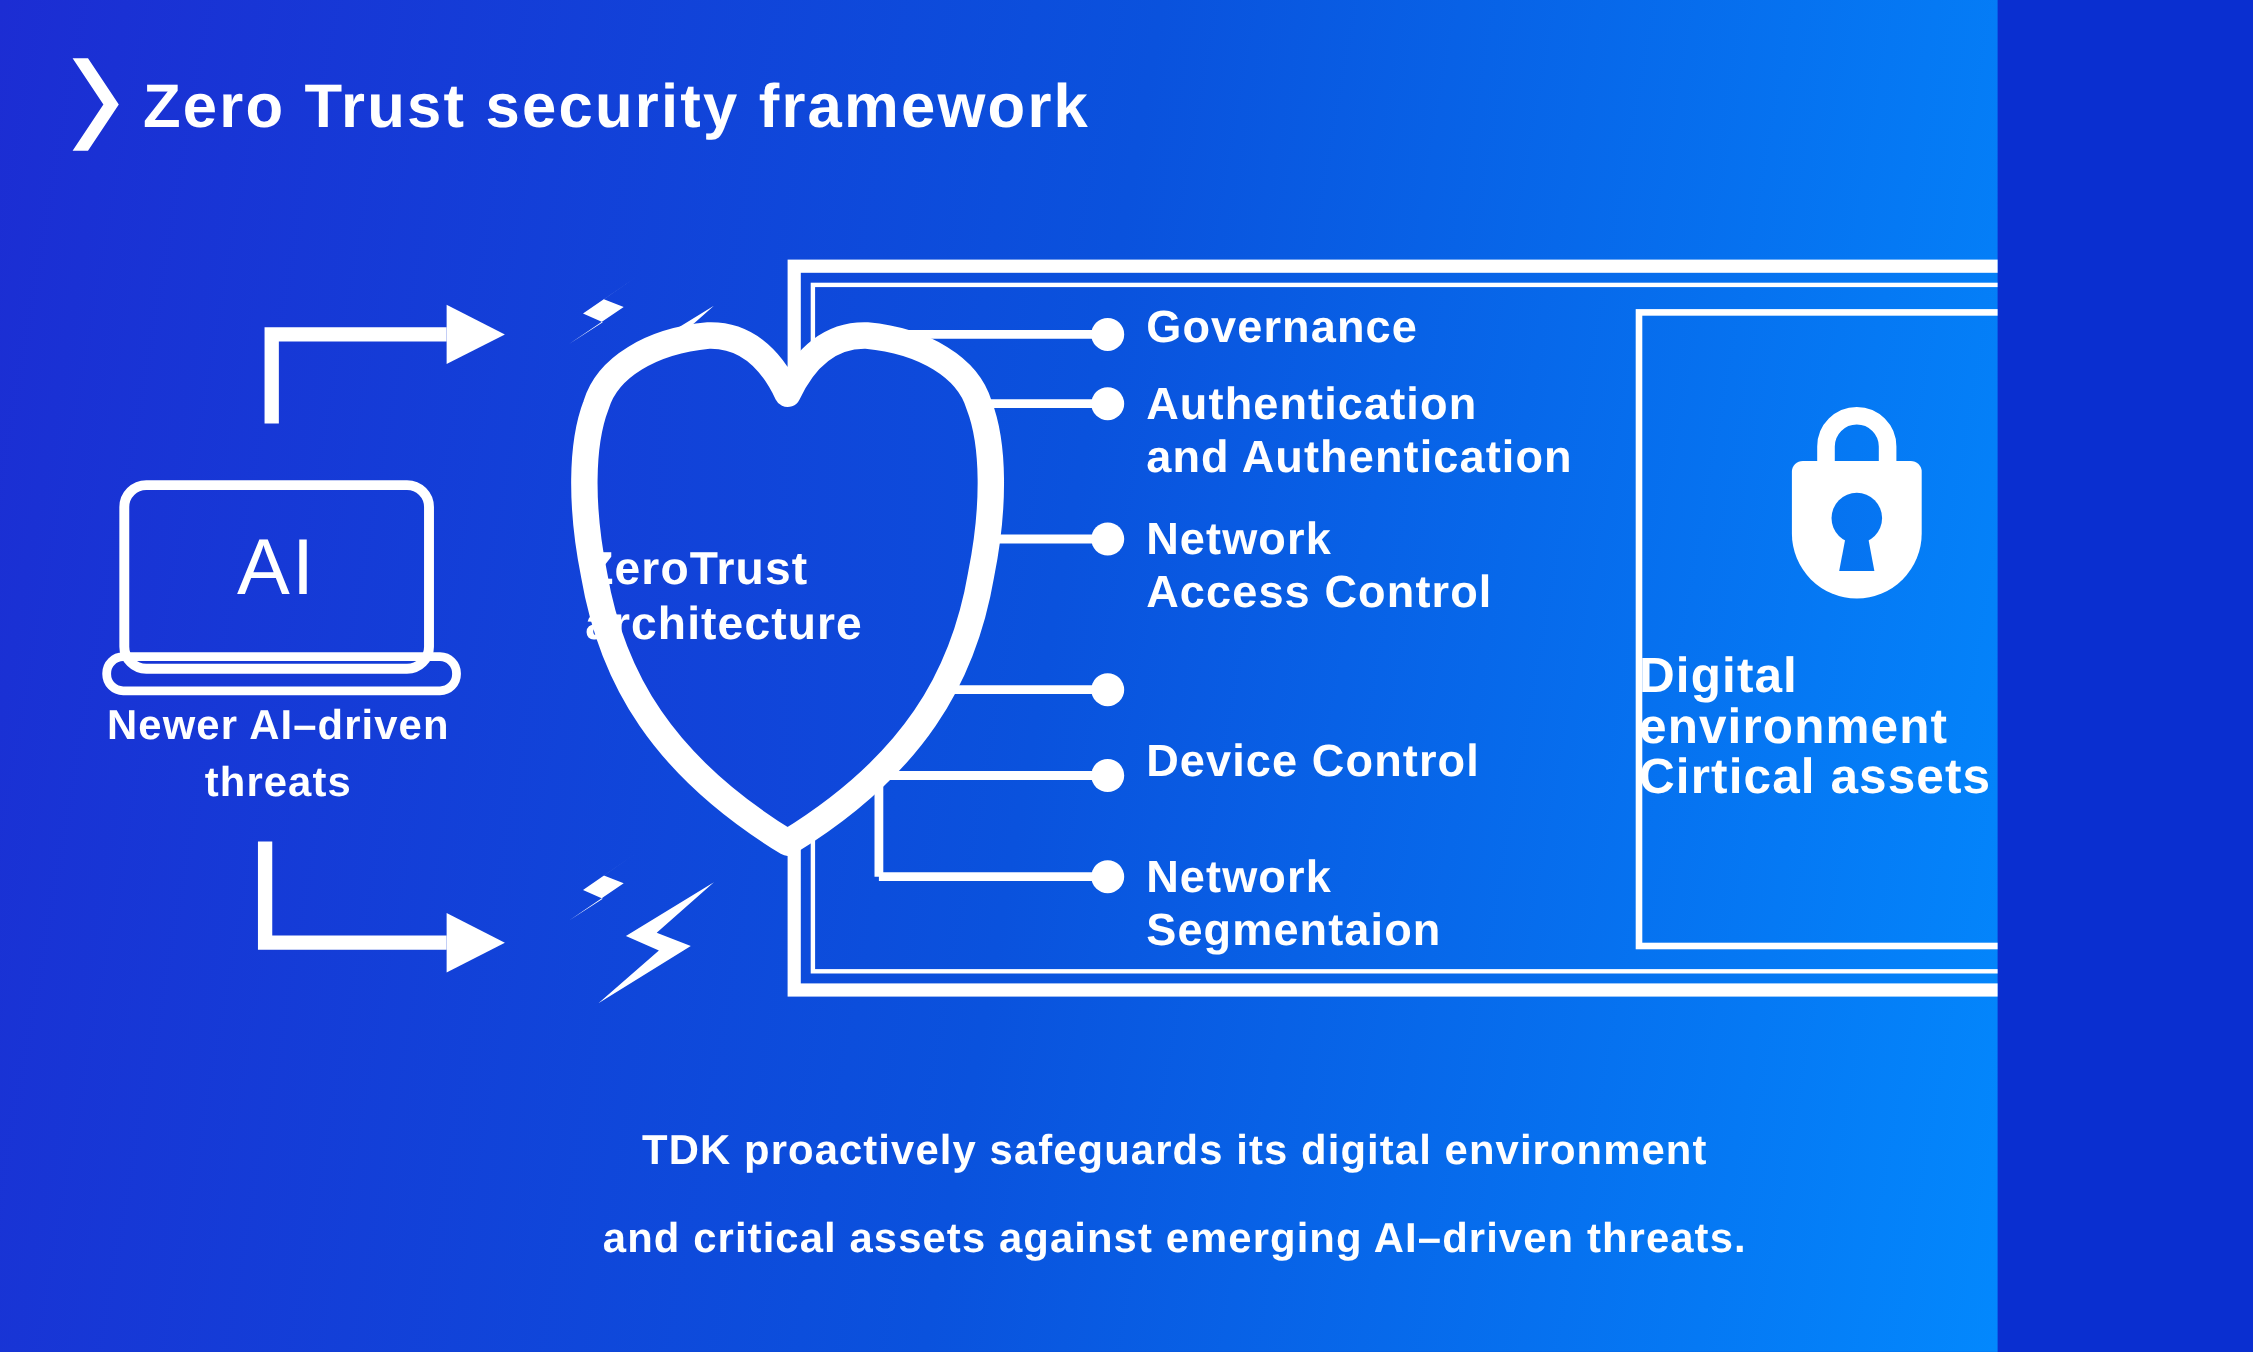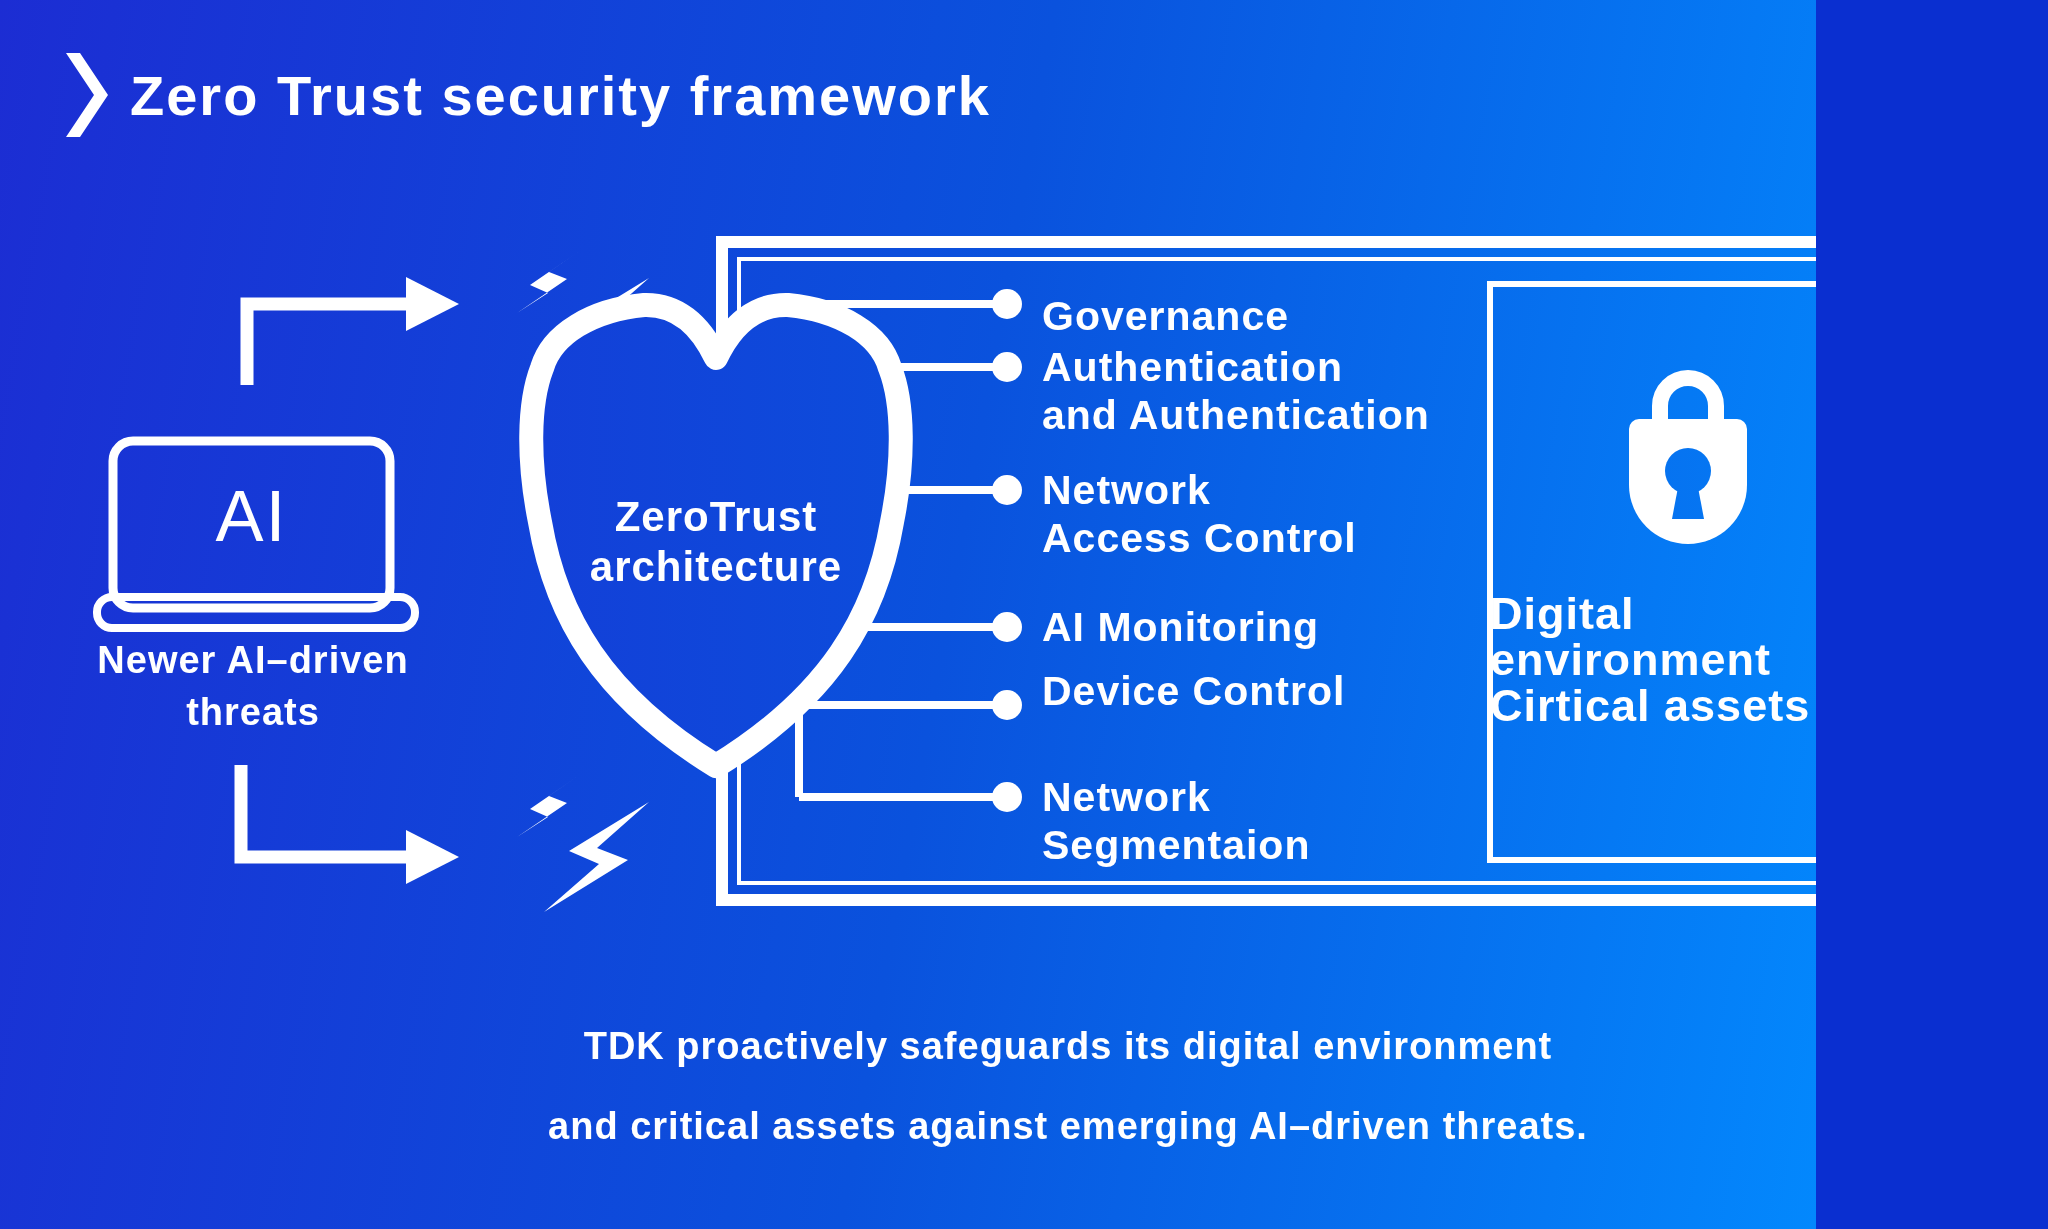--- a/index.html
+++ b/index.html
@@ -42,21 +42,20 @@
   }
   .threat-label {
     left: 53px; top: 634px; width: 400px;
     text-align: center;
     font-size: 38px;
     line-height: 52px;
     letter-spacing: 1px;
   }
   .shield-label {
     left: 532px; top: 492px; width: 368px;
-    text-align: center;
     font-size: 42px;
     line-height: 50px;
     letter-spacing: 1px;
   }
   .control-item {
     left: 1042px;
     position: absolute;
     font-weight: bold;
     font-size: 41px;
     line-height: 48px;
@@ -165,33 +164,30 @@
   <div class="txt threat-label">
     <span class="line">Newer AI–driven</span>
     <span class="line">threats</span>
   </div>
 
   <div class="txt shield-label">
     <span class="line">ZeroTrust</span>
     <span class="line">architecture</span>
   </div>
 
-  <div class="txt control-item" style="top:292px">
+  <div class="txt control-item" style="top:273px">
     <span class="line">Governance</span>
   </div>
   <div class="txt control-item" style="top:343px">
     <span class="line">Authentication</span>
     <span class="line">and Authentication</span>
   </div>
   <div class="txt control-item" style="top:466px">
     <span class="line">Network</span>
     <span class="line">Access Control</span>
-  </div>
-  <div class="txt control-item" style="top:603px">
-    <span class="line">AI Monitoring</span>
   </div>
   <div class="txt control-item" style="top:667px">
     <span class="line">Device Control</span>
   </div>
   <div class="txt control-item" style="top:773px">
     <span class="line">Network</span>
     <span class="line">Segmentaion</span>
   </div>
 
   <div class="txt asset-label">

